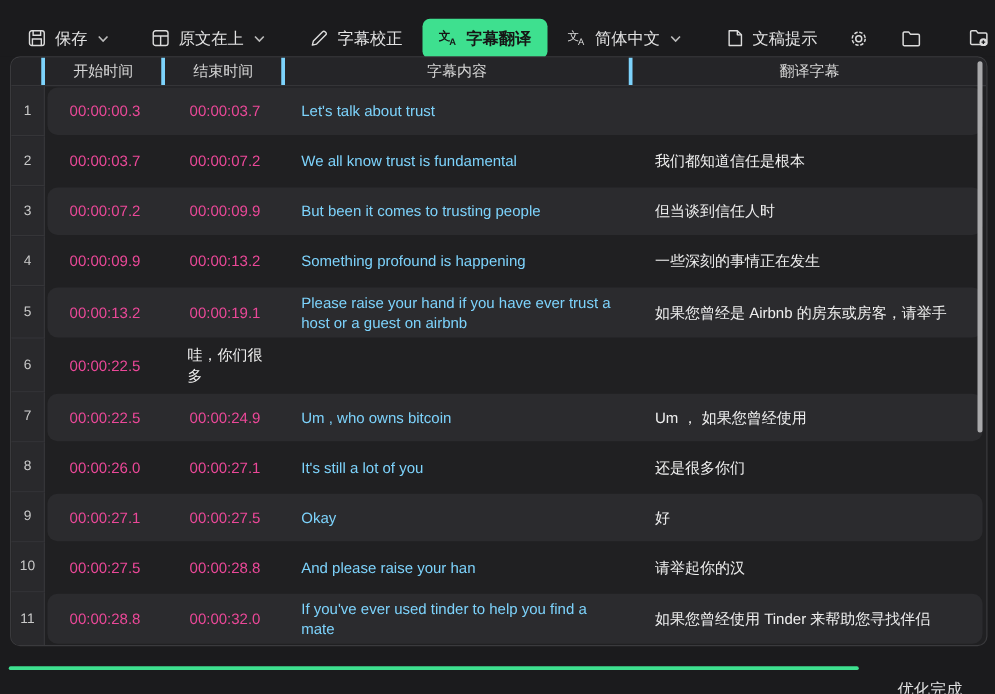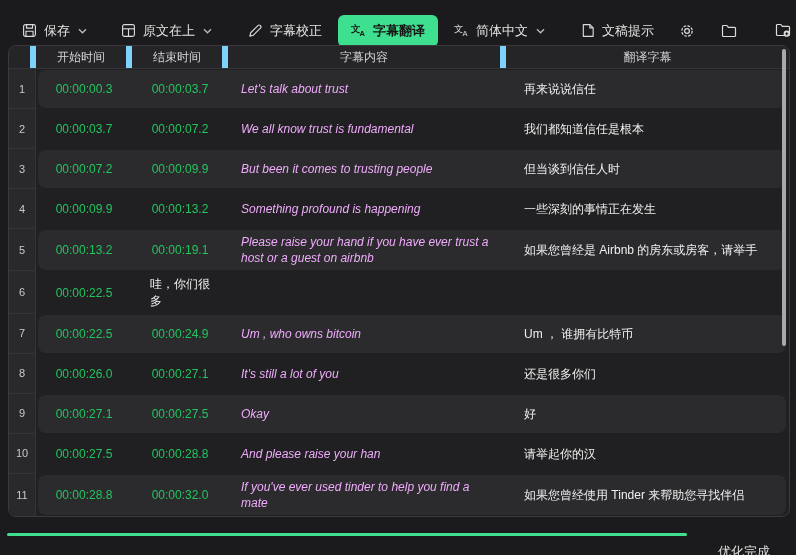--- a/index.html
+++ b/index.html
@@ -36,36 +36,36 @@
     border:1px solid #3a3a3d; border-radius:8px;
     background:#202022; overflow:hidden;
   }
   .grid-row {
     display:grid;
     grid-template-columns:27px 96px 96px 278px 1fr;
   }
   .thead { background:#252528; border-bottom:1px solid #353538; height:23px; }
   .thead .hcell {
     display:flex; align-items:center; justify-content:center;
-    font-size:12px; color:#d6d6d6; border-right:6px solid #7dd3fc;
+    font-size:12px; color:#d6d6d6; border-right:3px solid #7dd3fc;
   }
   .thead .hcell:last-child { border-right:none; }
   .trow { position:relative; min-height:40px; }
   .trow.odd::before {
     content:""; position:absolute; left:29px; right:3px; top:1px; bottom:1px;
     background:#2b2b2e; border-radius:8px;
   }
   .cell { position:relative; display:flex; align-items:center; font-size:12px; }
   .numcell {
     background:#29292c; border-right:1px solid #353538; border-bottom:1px solid #353538;
     justify-content:center; color:#c9c9c9; font-size:11px;
   }
   .trow:last-child .numcell { border-bottom:none; }
-  .timecell { justify-content:center; color:#22c55e; }
-  .contentcell { padding:5px 10px 5px 13px; color:#f0abfc; line-height:1.35;font-style:italic; }
+  .timecell { justify-content:center; color:#ec4899; }
+  .contentcell { padding:5px 10px 5px 13px; color:#7dd3fc; line-height:1.35; }
   .transcell  { padding:5px 14px 5px 18px; color:#efefef; line-height:1.35; }
   .scrollbar-thumb {
     position:absolute; top:3px; right:3px; width:4px; height:297px;
     background:#a9a9ab; border-radius:2px; z-index:5;
   }
   
   .statusbar { position:relative; height:34px; }
   .progress-track { position:absolute; left:7px; right:7px; top:16px; height:3px; }
   .progress-fill { height:3px; background:#3ee08f; border-radius:2px; }
   .status-text {
@@ -190,21 +190,20 @@
     <div class="hcell">字幕内容</div>
     <div class="hcell">翻译字幕</div>
   </div>
 
   <div>
       <div class="grid-row trow odd">
     <div class="cell numcell">1</div>
     <div class="cell timecell">00:00:00.3</div>
     <div class="cell timecell">00:00:03.7</div>
     <div class="cell contentcell">Let's talk about trust</div>
-    <div class="cell transcell">再来说说信任</div>
   </div>
       <div class="grid-row trow">
     <div class="cell numcell">2</div>
     <div class="cell timecell">00:00:03.7</div>
     <div class="cell timecell">00:00:07.2</div>
     <div class="cell contentcell">We all know trust is fundamental</div>
     <div class="cell transcell">我们都知道信任是根本</div>
   </div>
       <div class="grid-row trow odd">
     <div class="cell numcell">3</div>
@@ -230,21 +229,21 @@
       <div class="grid-row trow">
     <div class="cell numcell">6</div>
     <div class="cell timecell">00:00:22.5</div>
     <div class="cell transcell">哇，你们很多</div>
   </div>
       <div class="grid-row trow odd">
     <div class="cell numcell">7</div>
     <div class="cell timecell">00:00:22.5</div>
     <div class="cell timecell">00:00:24.9</div>
     <div class="cell contentcell">Um , who owns bitcoin</div>
-    <div class="cell transcell">Um ， 谁拥有比特币</div>
+    <div class="cell transcell">Um ， 如果您曾经使用</div>
   </div>
       <div class="grid-row trow">
     <div class="cell numcell">8</div>
     <div class="cell timecell">00:00:26.0</div>
     <div class="cell timecell">00:00:27.1</div>
     <div class="cell contentcell">It's still a lot of you</div>
     <div class="cell transcell">还是很多你们</div>
   </div>
       <div class="grid-row trow odd">
     <div class="cell numcell">9</div>

